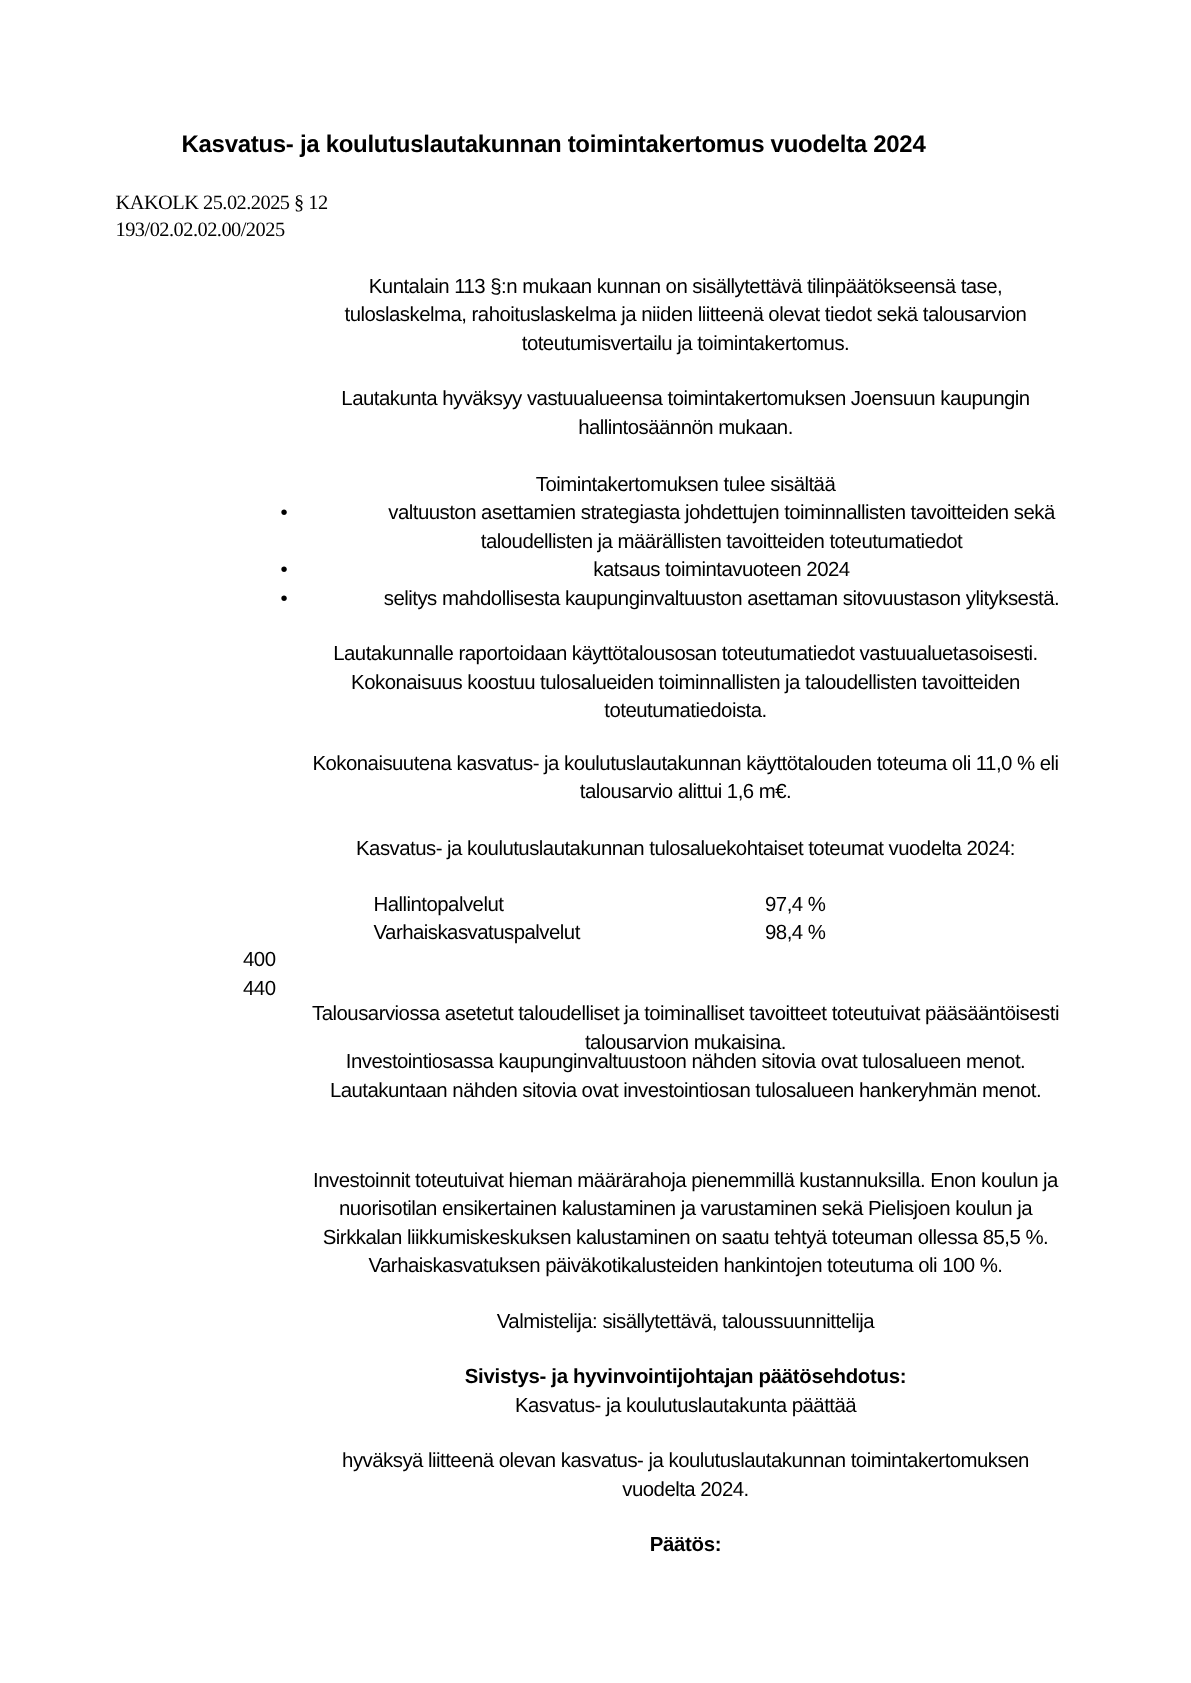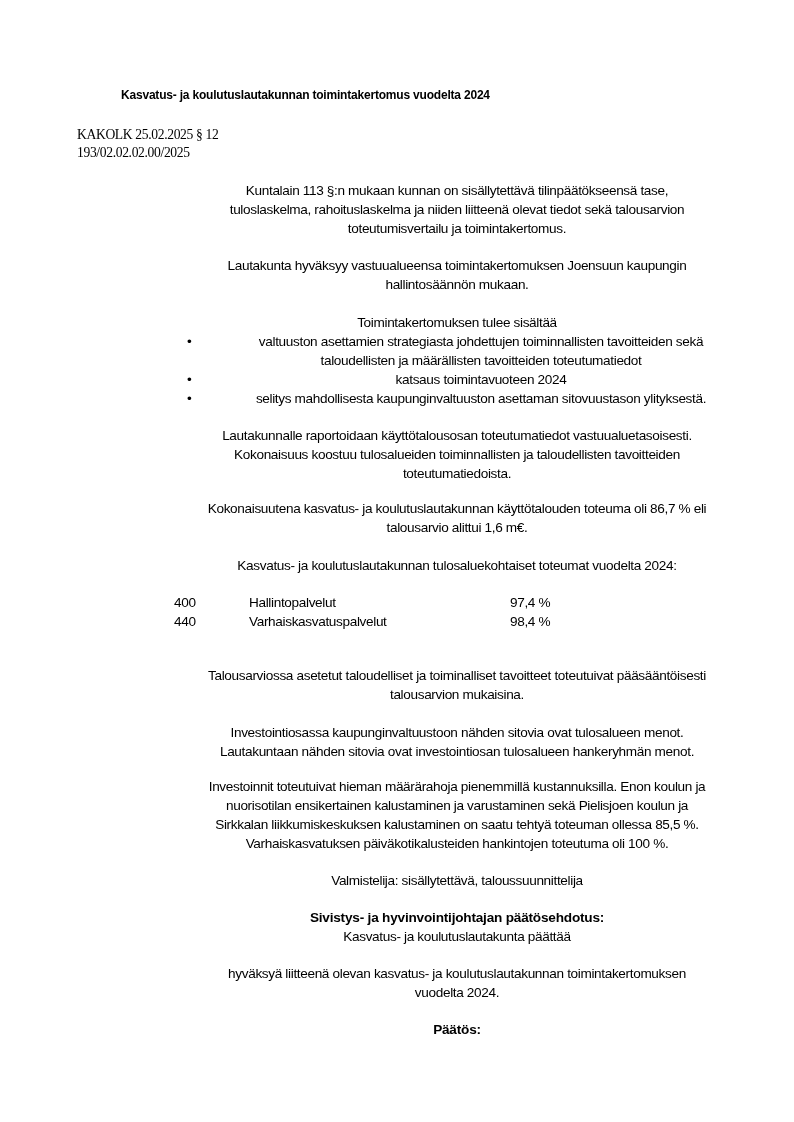--- a/index.html
+++ b/index.html
@@ -2,29 +2,29 @@
 <html><head>
 <meta charset="utf-8">
 <style>
   html, body { margin: 0; padding: 0; background: #ffffff; }
   body {
     width: 794px; height: 1122px; position: relative; overflow: hidden;
     font-family: "Liberation Sans", sans-serif; color: #000; font-size: 13.6px;
     letter-spacing: -0.35px;
   }
   .abs { position: absolute; white-space: nowrap; }
-  .title { left: 77px; top: 88px; font-weight: bold; font-size: 12px; letter-spacing: -0.2px; padding-left: 44px; }
+  .title { left: 77px; top: 88px; font-weight: bold; font-size: 16px; letter-spacing: -0.2px; padding-left: 44px; }
   .meta { left: 77px; line-height: 18px; font-family: Liberation Serif, serif; }
   .body-col { position: absolute; left: 162px; width: 590px; line-height: 19px; text-align: center; }
   .bullets { list-style: none; margin: 0; padding: 0; }
   .bullets li { position: relative; padding-left: 48px; }
   .bullets li .dot { position: absolute; left: 25px; top: 0; }
   .row { position: relative; height: 19px; }
   .row span { position: absolute; top: 0; }
-  .c1 { left: 12px; } .c2 { left: 87px; } .c3 { left: 348px; }
+  .c1 { left: 0; margin-top: 37px; } .c2 { left: 87px; } .c3 { left: 348px; }
   .bold { font-weight: bold; letter-spacing: -0.2px; }
 </style>
 </head>
 <body>
 
 <div>
   <div class="abs title">Kasvatus- ja koulutuslautakunnan toimintakertomus vuodelta 2024</div>
   <div class="abs meta" style="top:126px">KAKOLK 25.02.2025 § 12</div>
   <div class="abs meta" style="top:144px">193/02.02.02.00/2025</div>
 
@@ -58,21 +58,21 @@
     </ul>
   </div>
 
   <div class="body-col" style="top:426px">
     <div>Lautakunnalle raportoidaan käyttötalousosan toteutumatiedot vastuualuetasoisesti.</div>
     <div>Kokonaisuus koostuu tulosalueiden toiminnallisten ja taloudellisten tavoitteiden</div>
     <div>toteutumatiedoista.</div>
   </div>
 
   <div class="body-col" style="top:499px">
-    <div>Kokonaisuutena kasvatus- ja koulutuslautakunnan käyttötalouden toteuma oli  86,7 % eli</div>
+    <div>Kokonaisuutena kasvatus- ja koulutuslautakunnan käyttötalouden toteuma oli  11,0 % eli</div>
     <div>talousarvio alittui 1,6 m€.</div>
   </div>
 
   <div class="body-col" style="top:556px">
     <div>Kasvatus- ja koulutuslautakunnan tulosaluekohtaiset toteumat vuodelta 2024:</div>
   </div>
 
   <div class="body-col" style="top:593px">
     <div class="row">
       <span class="c1">400</span>
@@ -84,21 +84,21 @@
       <span class="c2">Varhaiskasvatuspalvelut</span>
       <span class="c3">98,4 %</span>
     </div>
   </div>
 
   <div class="body-col" style="top:666px">
     <div>Talousarviossa asetetut taloudelliset ja toiminalliset tavoitteet toteutuivat pääsääntöisesti</div>
     <div>talousarvion mukaisina.</div>
   </div>
 
-  <div class="body-col" style="top:723px">
+  <div class="body-col" style="top:698px">
     <div>Investointiosassa kaupunginvaltuustoon  nähden sitovia ovat tulosalueen menot.</div>
     <div>Lautakuntaan nähden sitovia ovat investointiosan tulosalueen hankeryhmän menot.</div>
   </div>
 
   <div class="body-col" style="top:777px">
     <div>Investoinnit toteutuivat hieman määrärahoja pienemmillä kustannuksilla. Enon koulun ja</div>
     <div>nuorisotilan ensikertainen kalustaminen ja varustaminen sekä Pielisjoen koulun ja</div>
     <div>Sirkkalan liikkumiskeskuksen kalustaminen on saatu tehtyä toteuman ollessa 85,5 %.</div>
     <div>Varhaiskasvatuksen päiväkotikalusteiden  hankintojen toteutuma oli 100 %.</div>
   </div>

